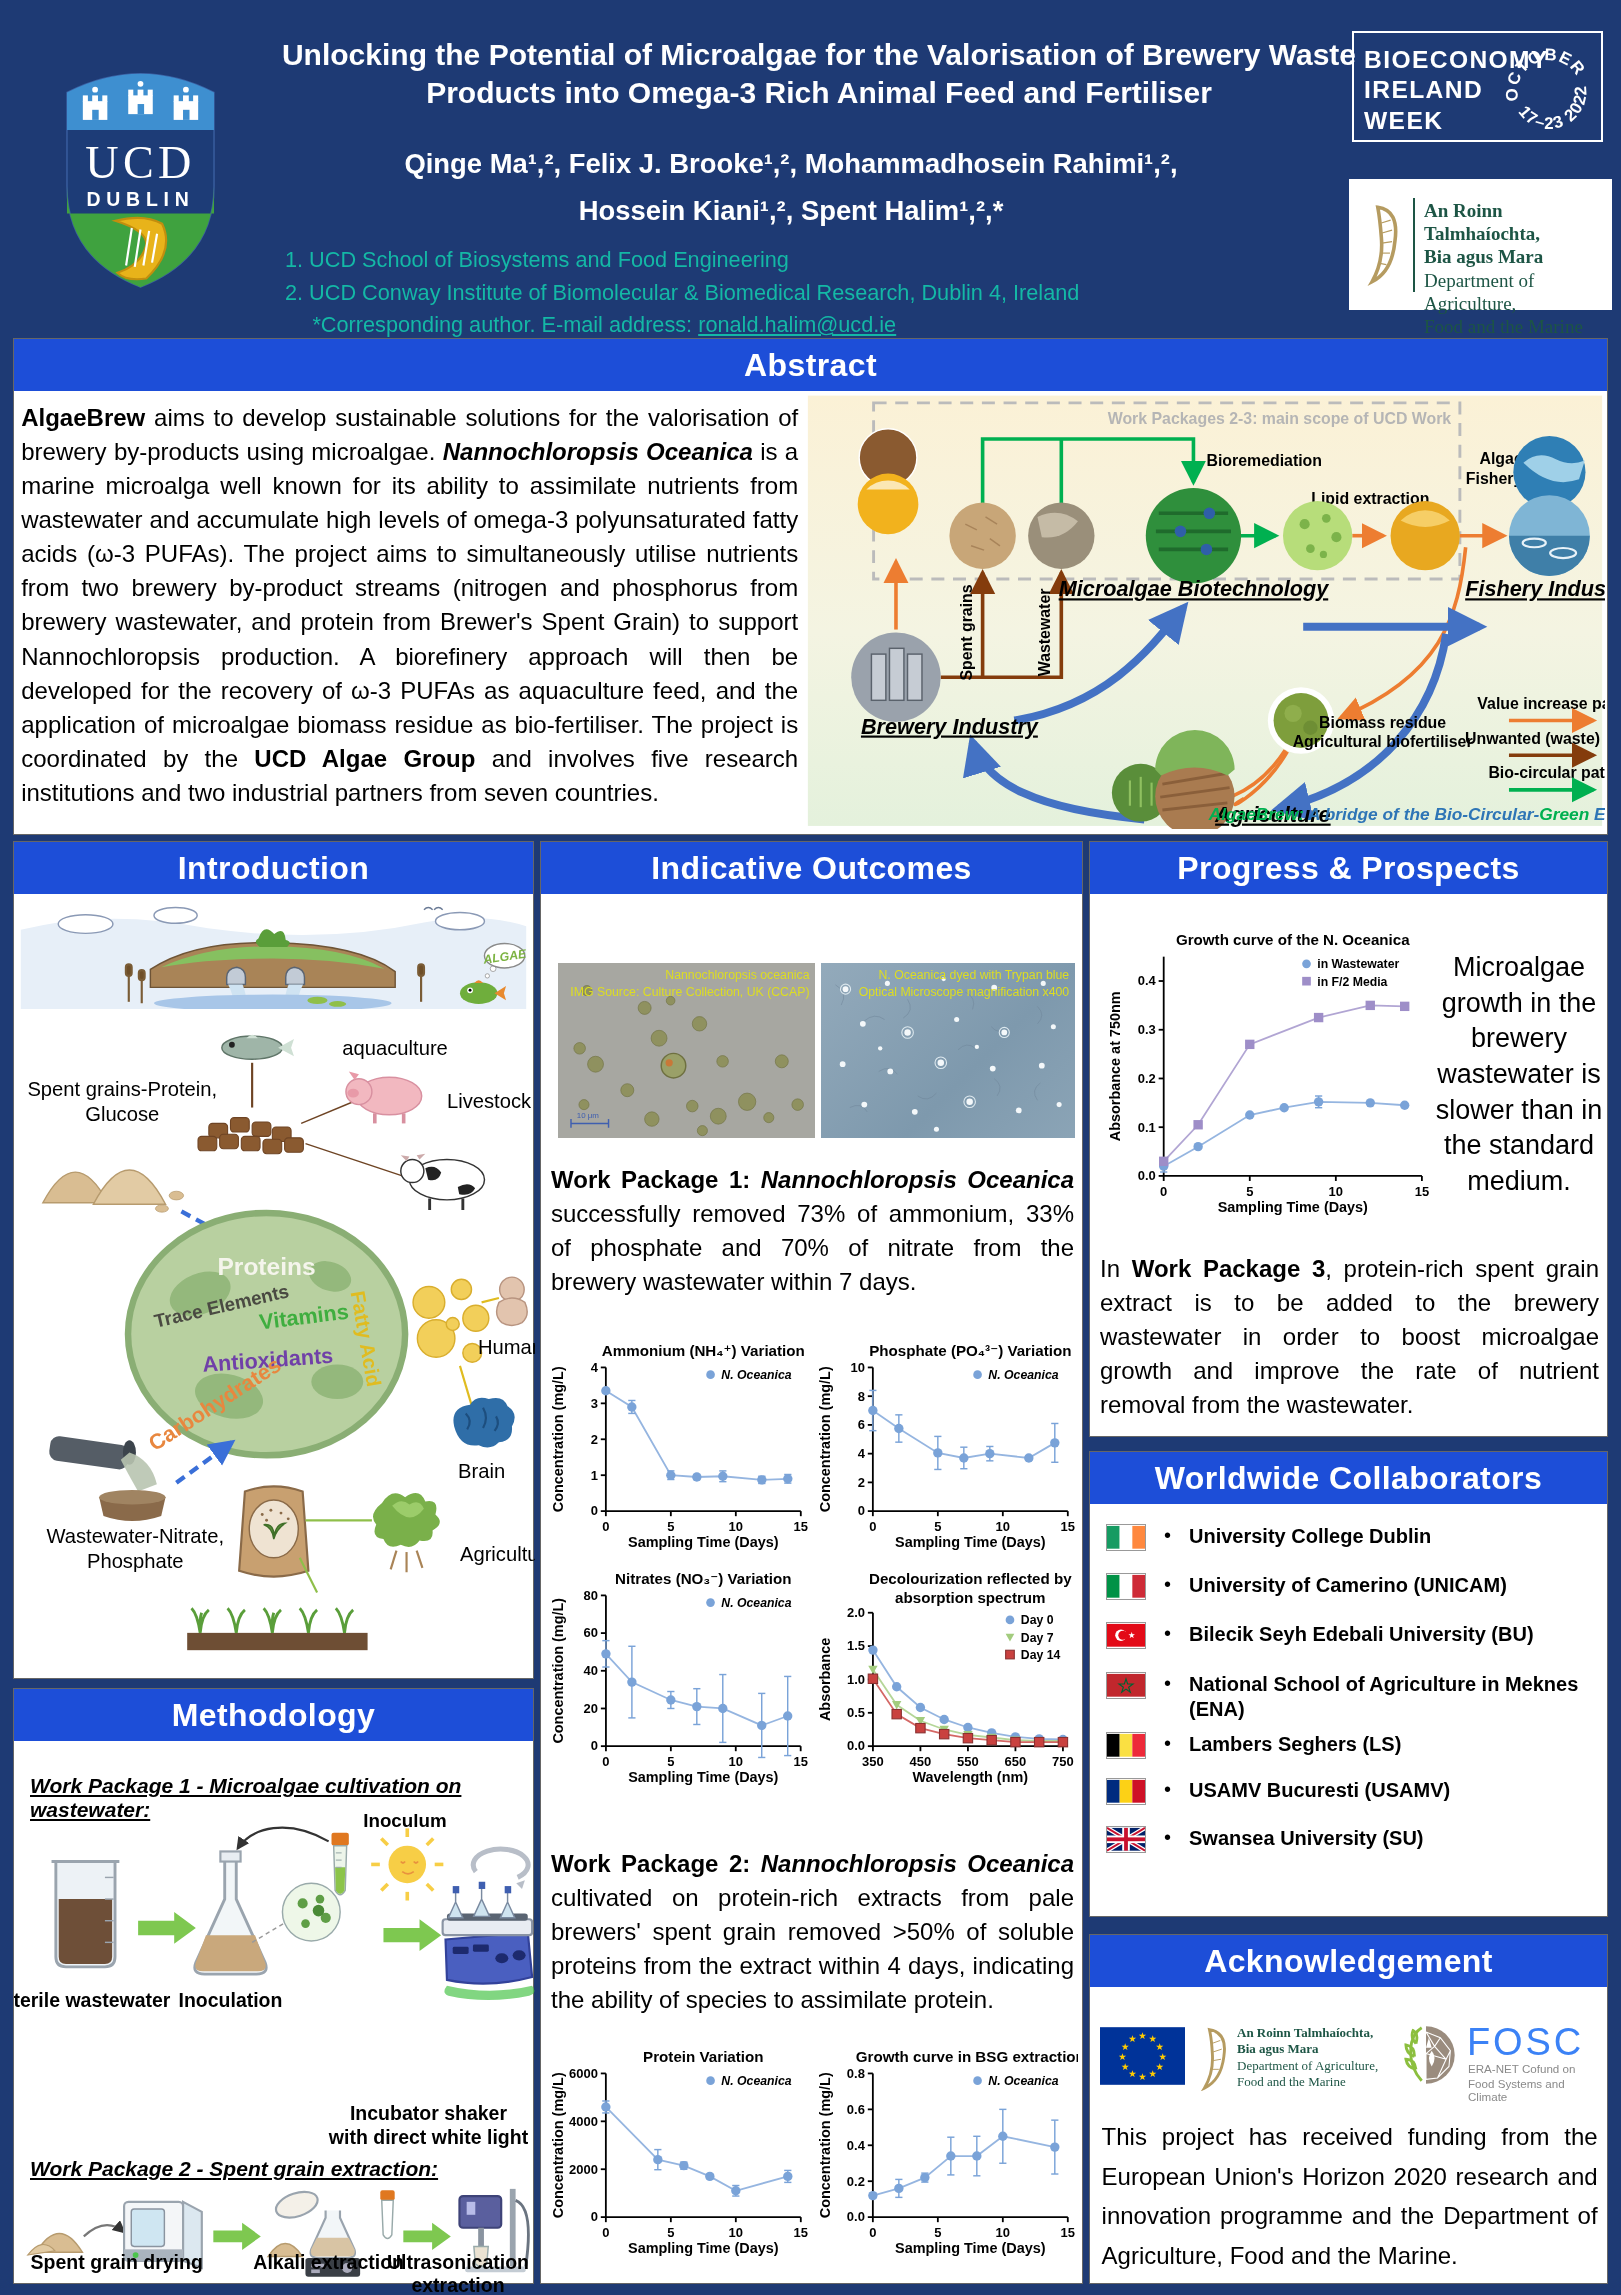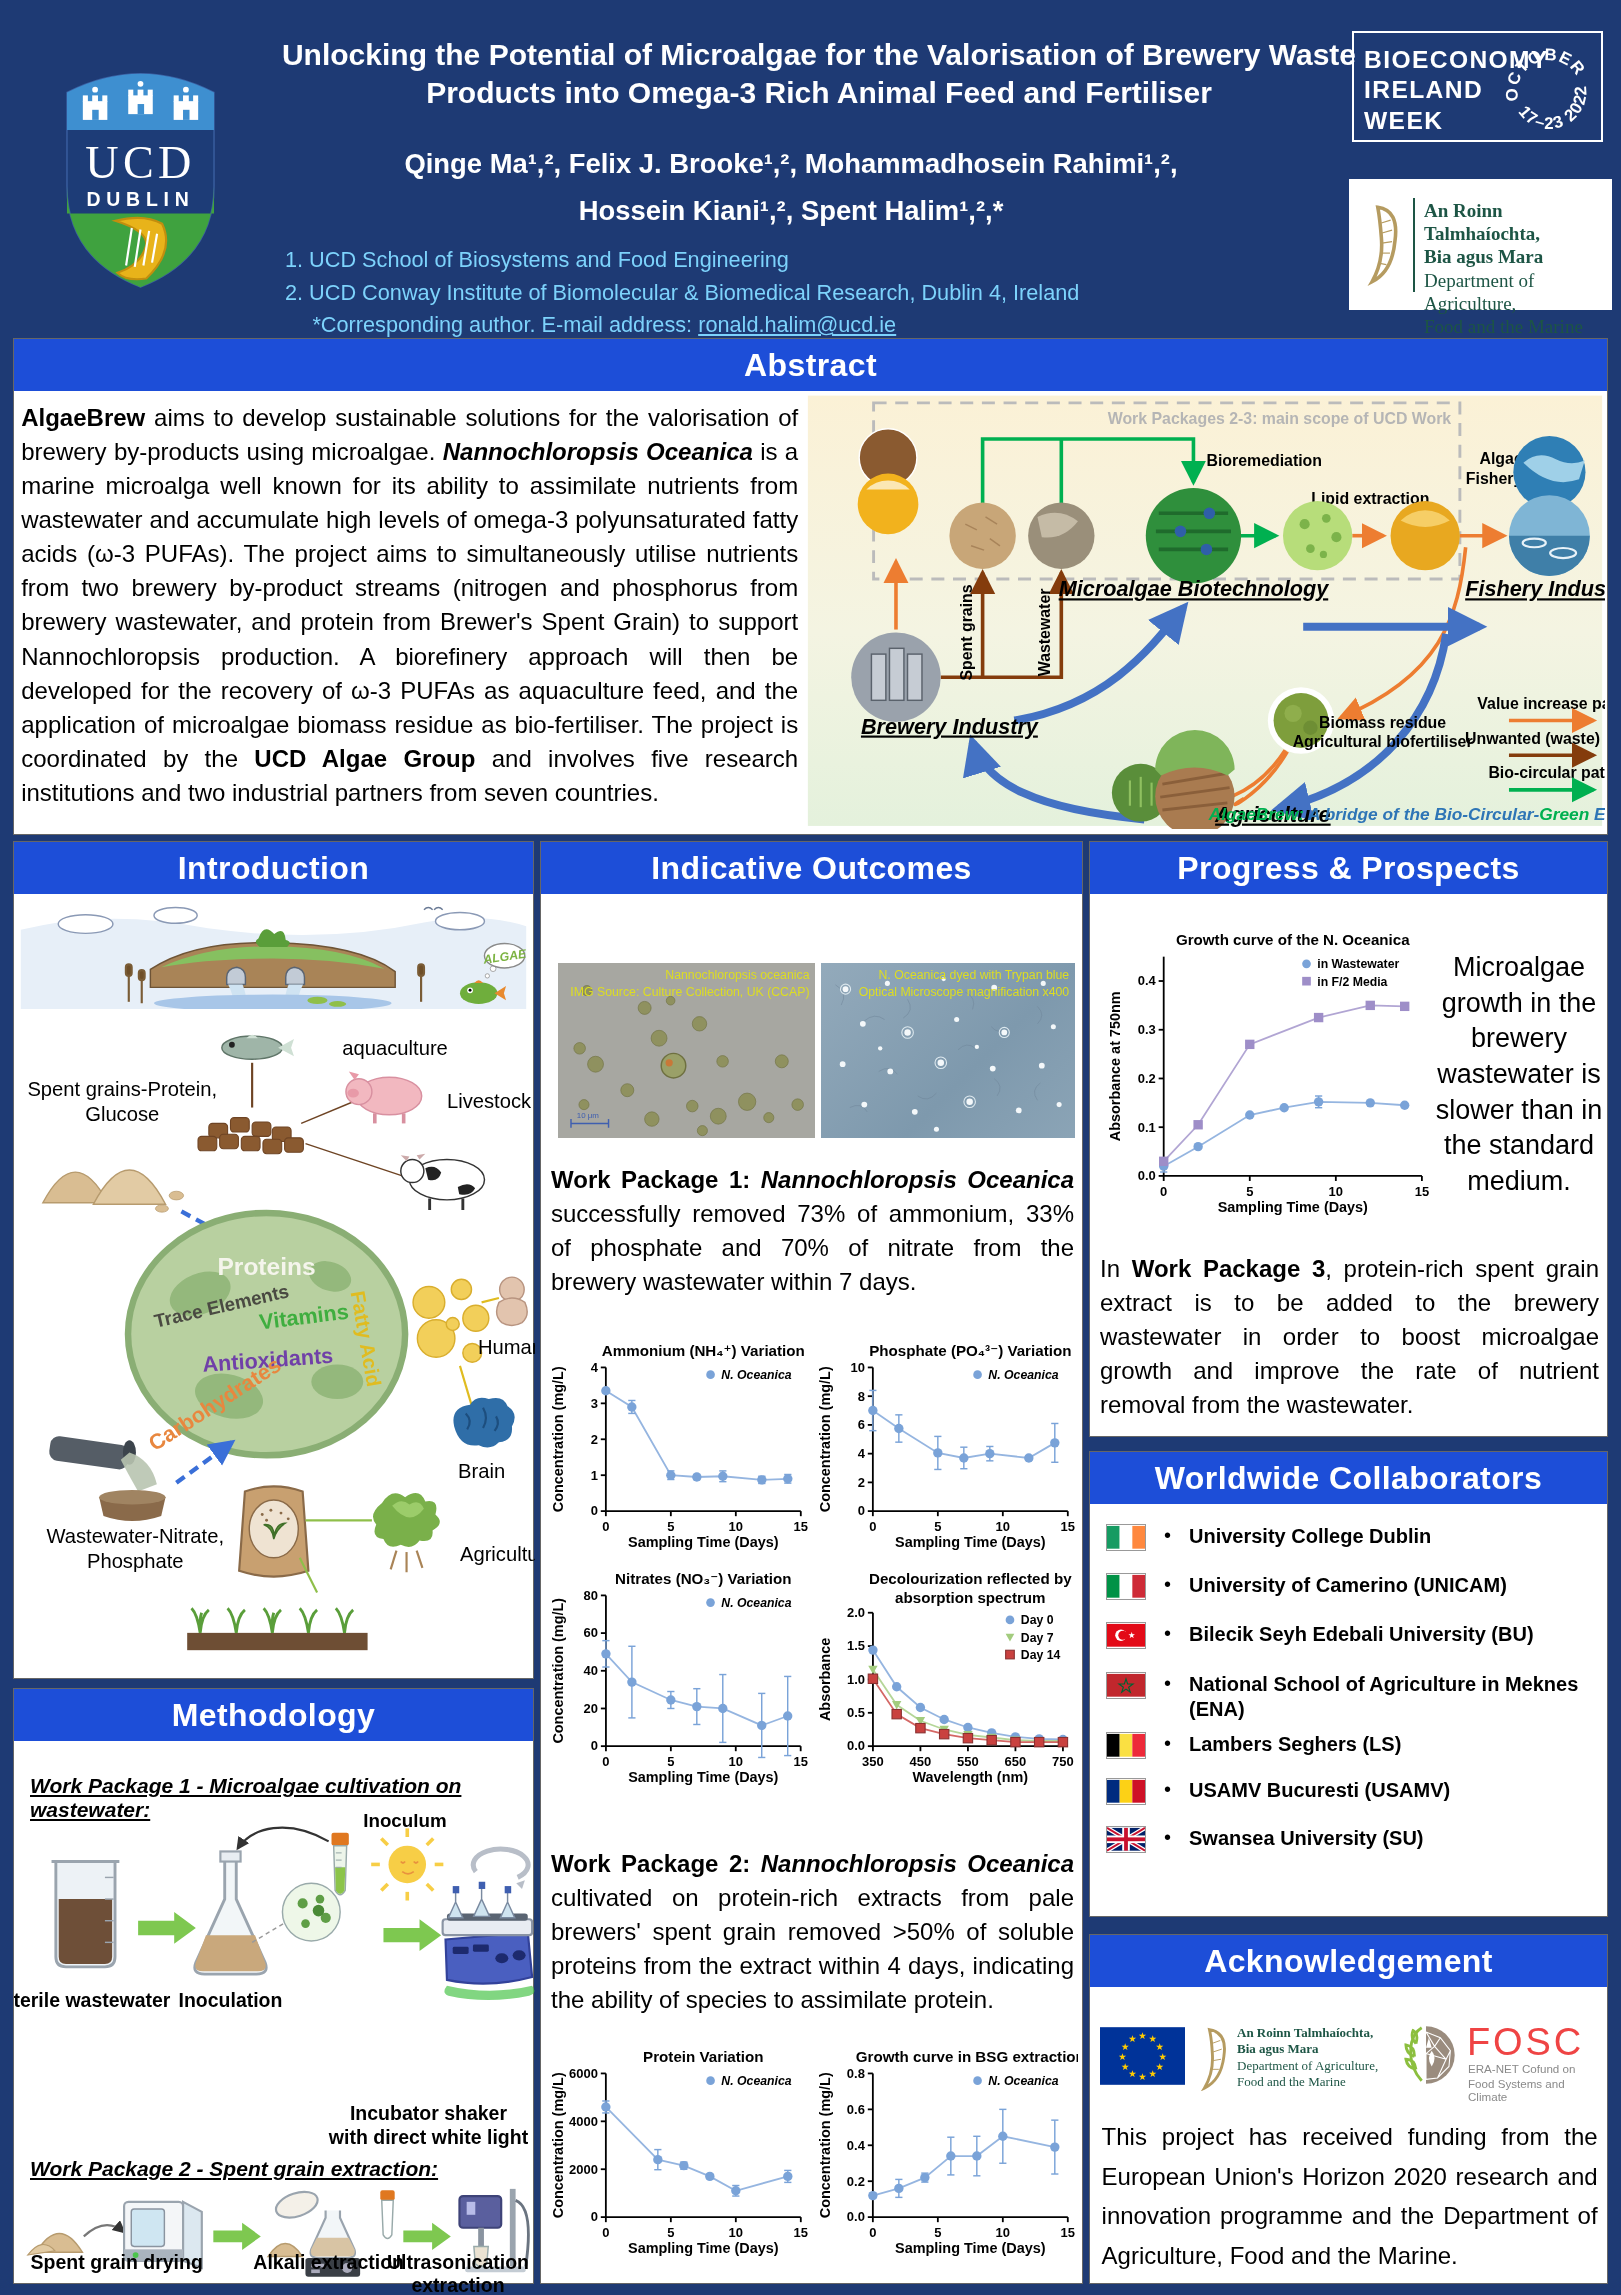--- a/index.html
+++ b/index.html
@@ -8,21 +8,21 @@
   .abs{position:absolute;}
   .sec{position:absolute;background:#fff;border:1.4px solid #666;box-sizing:border-box;}
   .sec-h{height:52px;background:#1d4ed8;color:#fff;font-weight:bold;font-size:32px;
     display:flex;align-items:center;justify-content:center;letter-spacing:0.4px;}
   .white{color:#fff;}
   .b{font-weight:bold;} .i{} .bi{font-weight:bold;font-style:italic;}
   .just{text-align:justify;}
   .body-text{font-size:24px;line-height:1.42;}
   .hdr-title{font-size:30px;font-weight:bold;line-height:1.25;text-align:center;color:#fff;margin-left:28px;}
   .hdr-authors{font-size:27.4px;font-weight:bold;text-align:center;color:#fff;line-height:1.7;}
-  .hdr-affil{font-size:21.7px;color:#7dd3fc;line-height:1.5;}
+  .hdr-affil{font-size:21.7px;color:#14b8a6;line-height:1.5;}
   .u{text-decoration:underline;}
   .chart{position:absolute;}
   .ct{font:bold 21px "Liberation Sans","DejaVu Sans",sans-serif;text-anchor:middle;}
   .tk{font:bold 18px "Liberation Sans","DejaVu Sans",sans-serif;}
   .al{font:bold 20px "Liberation Sans","DejaVu Sans",sans-serif;}
   .lg{font:bold 17px "Liberation Sans","DejaVu Sans",sans-serif;}
   .itx{font-style:italic;}
   .collab-row{position:absolute;display:flex;align-items:flex-start;}
   .collab-name{font-size:20px;font-weight:bold;line-height:1.25;}
   .flagbox{width:38px;height:24.6px;border:0.7px solid #999;flex:none;}
@@ -1266,21 +1266,21 @@
         <g stroke="#8CBF3F" stroke-width="4" fill="none">
           <path d="M40,82 Q20,60 26,28 Q30,14 40,8"></path>
           <path d="M32,66 q-12,-2 -14,-14 q12,0 14,14 M30,48 q-12,-4 -12,-16 q12,2 12,16 M32,30 q-8,-8 -4,-18 q8,4 4,18"></path>
         </g>
         <path d="M46,6 A40,40 0 0 1 46,86 Z" fill="#9A8C7E"></path>
         <g stroke="#fff" stroke-width="1.5" fill="none">
           <path d="M46,14 L66,22 L80,40 L78,62 L62,78 L46,80 M46,14 L58,34 L74,52 L62,78 M46,44 L58,34 M46,44 L74,52 M46,44 L46,80 M66,22 L58,34 M80,40 L74,52"></path>
         </g>
         <path d="M50,22 l4,14 l-8,0 z M54,40 q8,10 0,22 q-8,-12 0,-22" fill="#fff"></path>
       </svg>
-      <div class="abs" style="left:74px;top:-1.4px;font-size:38px;letter-spacing:2.9px;color:#ef4444;font-family:'Liberation Sans',sans-serif;">FOSC</div>
+      <div class="abs" style="left:74px;top:-1.4px;font-size:38px;letter-spacing:2.9px;color:#3b82f6;font-family:'Liberation Sans',sans-serif;">FOSC</div>
       <div class="abs" style="left:75px;top:40px;font-size:11.6px;color:#8a8a8a;">ERA-NET Cofund on</div>
       <div class="abs" style="left:75px;top:55px;font-size:11.6px;color:#8a8a8a;">Food Systems and Climate</div>
     </div>
 
     <div class="abs i just" style="left:11.6px;top:182px;width:496px;font-size:24px;line-height:1.65;">This project has received funding from the  European Union's  Horizon  2020  research and  innovation programme and the Department of Agriculture, Food and the Marine.</div>
   </div>
 
 </div>
 
 

